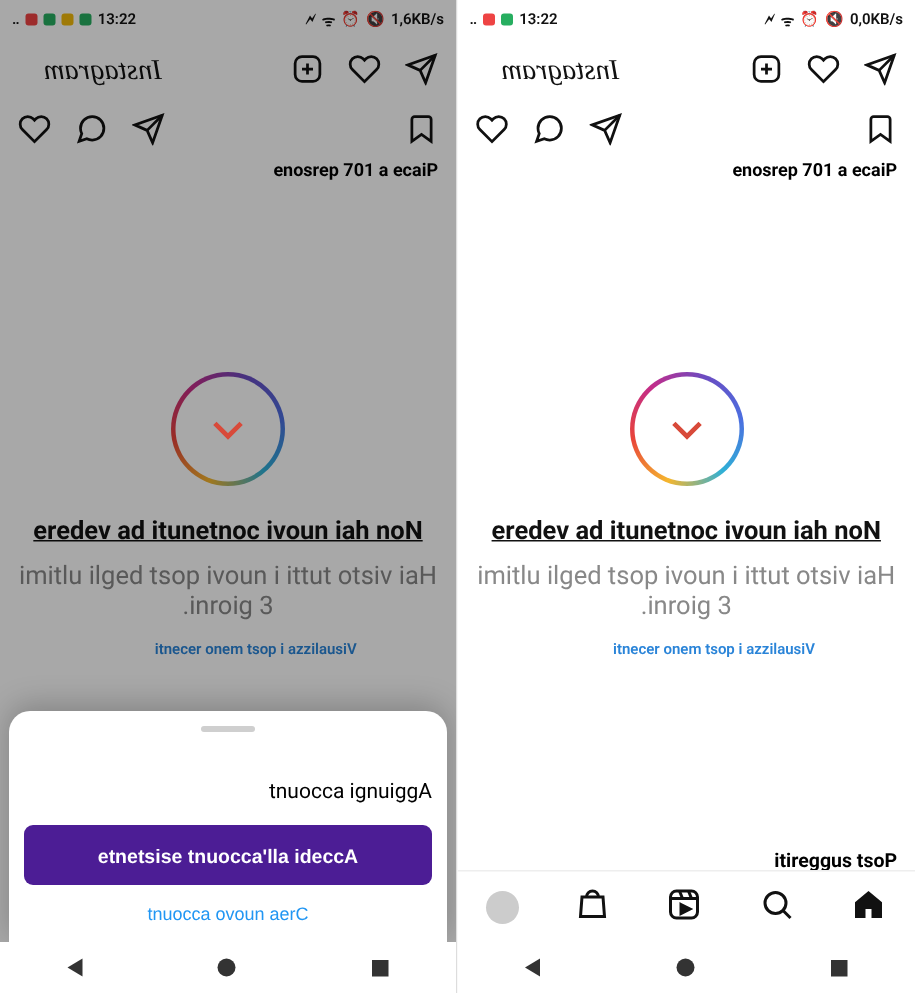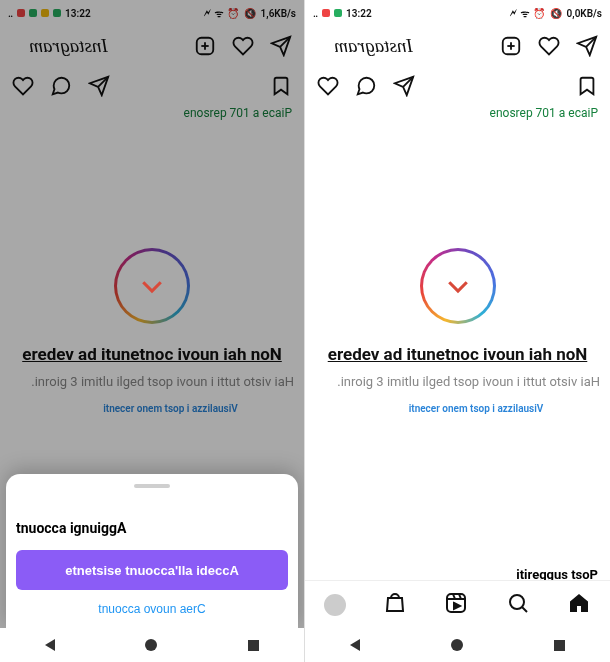--- a/index.html
+++ b/index.html
@@ -34,43 +34,43 @@
   .logo { transform:scaleX(-1); }
   .ic { display:inline-block; }
 
   
   .post-actions {
     height:36px; display:flex; flex-direction:row-reverse;
     justify-content:space-between; align-items:center; padding:0 12px;
   }
   .pa-group { display:flex; flex-direction:row-reverse; gap:16px; }
   .likes-row {
-    text-align:right; padding:0 12px 8px; font-size:12px; font-weight:400;
-    direction:rtl; unicode-bidi:bidi-override; color:#15803d;
+    text-align:right; padding:0 12px 8px; font-size:12px; font-weight:700;
+    direction:rtl; unicode-bidi:bidi-override; color:#000000;
   }
 
   
   .empty-feed {
     padding-top:120px; text-align:center;
   }
   .ring {
     width:76px; height:76px; margin:0 auto 20px; border-radius:50%;
     position:relative;
     background:conic-gradient(from 200deg,#f5b62e,#e8443a,#c32c8a,#6a4cc2,#4b6fe0,#2fb0d6,#f5b62e);
     display:flex; align-items:center; justify-content:center;
   }
   .ring::before { content:""; position:absolute; inset:3px; background:#fff; border-radius:50%; }
   .ring-check { position:relative; z-index:1; }
   .empty-title {
     font-size:17px; font-weight:700; direction:rtl; unicode-bidi:bidi-override;
     color:#111; padding:0 10px;text-decoration:underline;
   }
   .empty-sub {
-    margin-top:10px; font-size:13px; color:#888;
-    direction:rtl; unicode-bidi:bidi-override; padding:0 10px;text-align:right;
+    margin-top:10px; font-size:17px; color:#888;
+    direction:rtl; unicode-bidi:bidi-override; padding:0 10px;
   }
   .empty-link {
     margin-top:14px; font-size:10px; color:#2a84d8; font-weight:600;
     direction:rtl; unicode-bidi:bidi-override;padding-left:37px;
   }
 
   .suggestions-header {
     position:absolute; bottom:80px; right:12px; font-size:13px; font-weight:700;
     direction:rtl; unicode-bidi:bidi-override;margin-top:37px;
   }
@@ -97,25 +97,25 @@
   .dim-overlay {
     position:absolute; inset:0; background:rgba(0,0,0,0.34); pointer-events:none;
   }
   .sheet {
     position:absolute; left:6px; right:6px; bottom:34px;
     background:#fff; border-top-left-radius:14px; border-top-right-radius:14px;
     padding:10px 10px 12px; box-shadow:0 -4px 20px rgba(0,0,0,0.22);
   }
   .sheet-handle { width:36px; height:4px; border-radius:2px; background:#cfcfcf; margin:0 auto 8px; }
   .sheet-title {
-    text-align:left; font-size:14px; font-weight:700; margin-bottom:14px;
+    text-align:right; font-size:14px; font-weight:400; margin-bottom:14px;
     direction:rtl; unicode-bidi:bidi-override;margin-top:32px;
   }
   .sheet-btn-primary {
-    background:#8b5cf6; color:#fff; border:none; width:100%; height:40px;
+    background:#4c1d95; color:#fff; border:none; width:100%; height:40px;
     border-radius:6px; font-size:13px; font-weight:600;
     direction:rtl; unicode-bidi:bidi-override;
   }
   .sheet-btn-link {
     display:block; width:100%; text-align:center; background:none; border:none;
     color:#2196f3; font-size:12px; font-weight:400; margin-top:12px;
     direction:rtl; unicode-bidi:bidi-override;
   }
 </style>
 </head>

